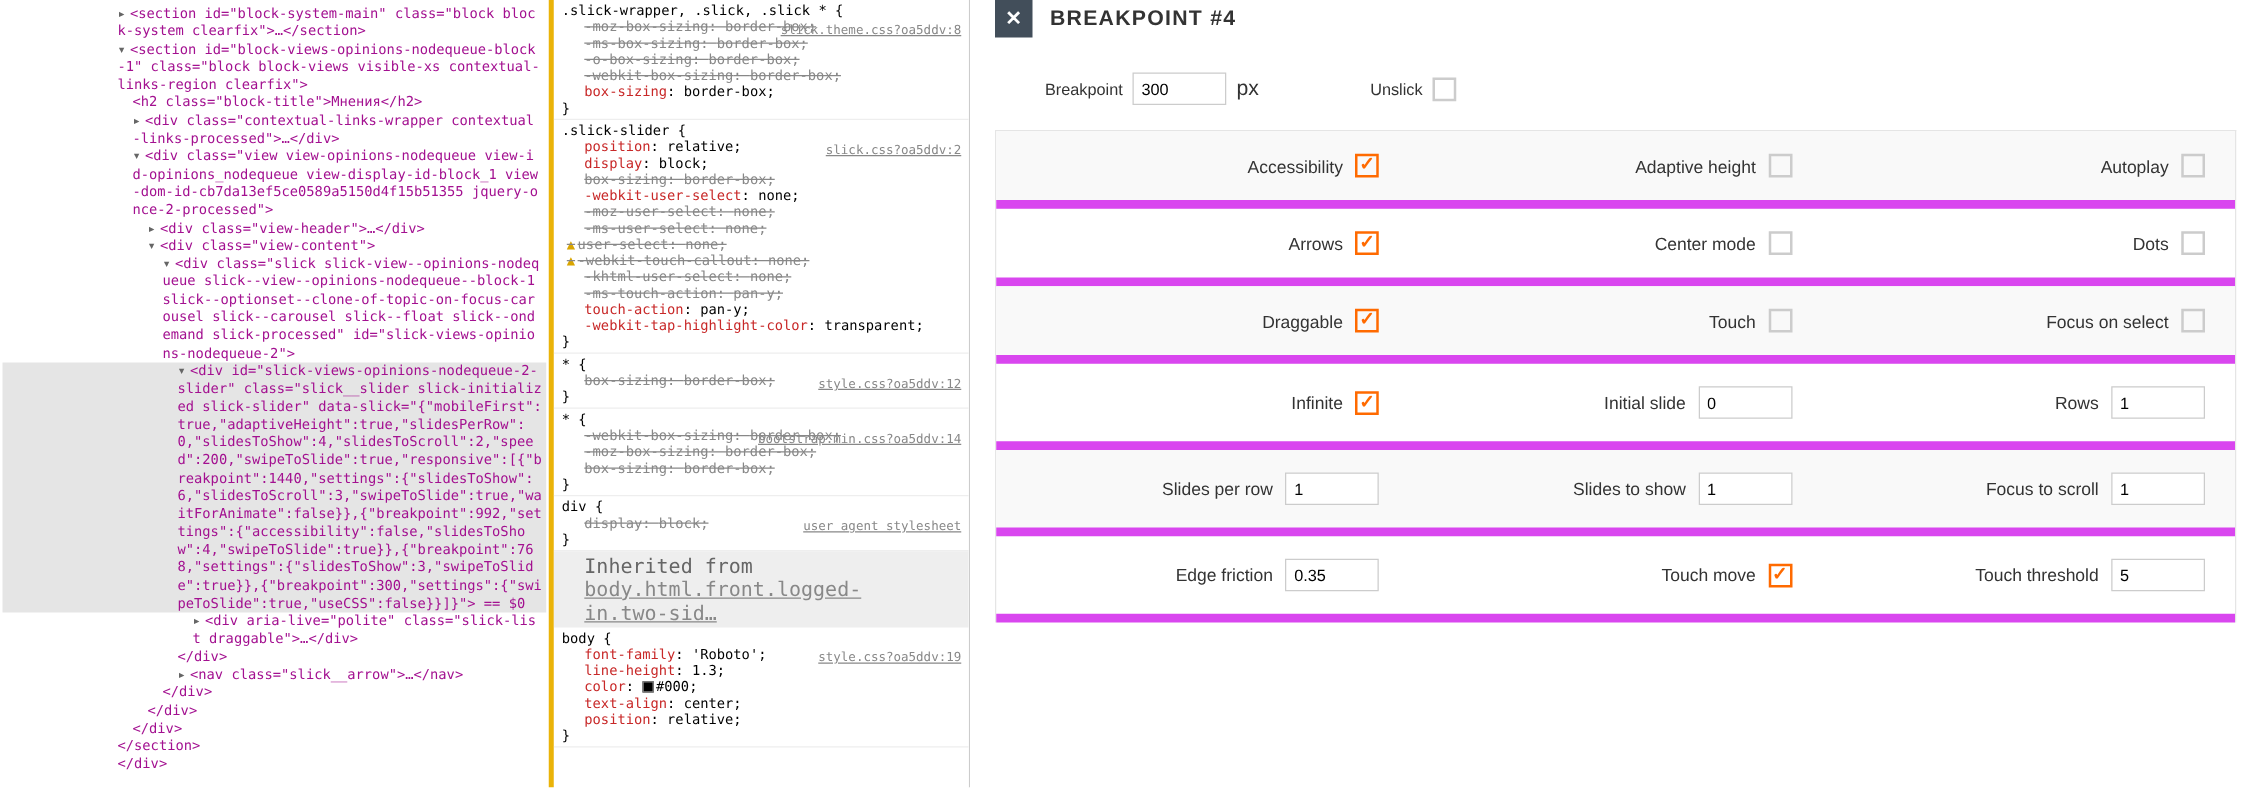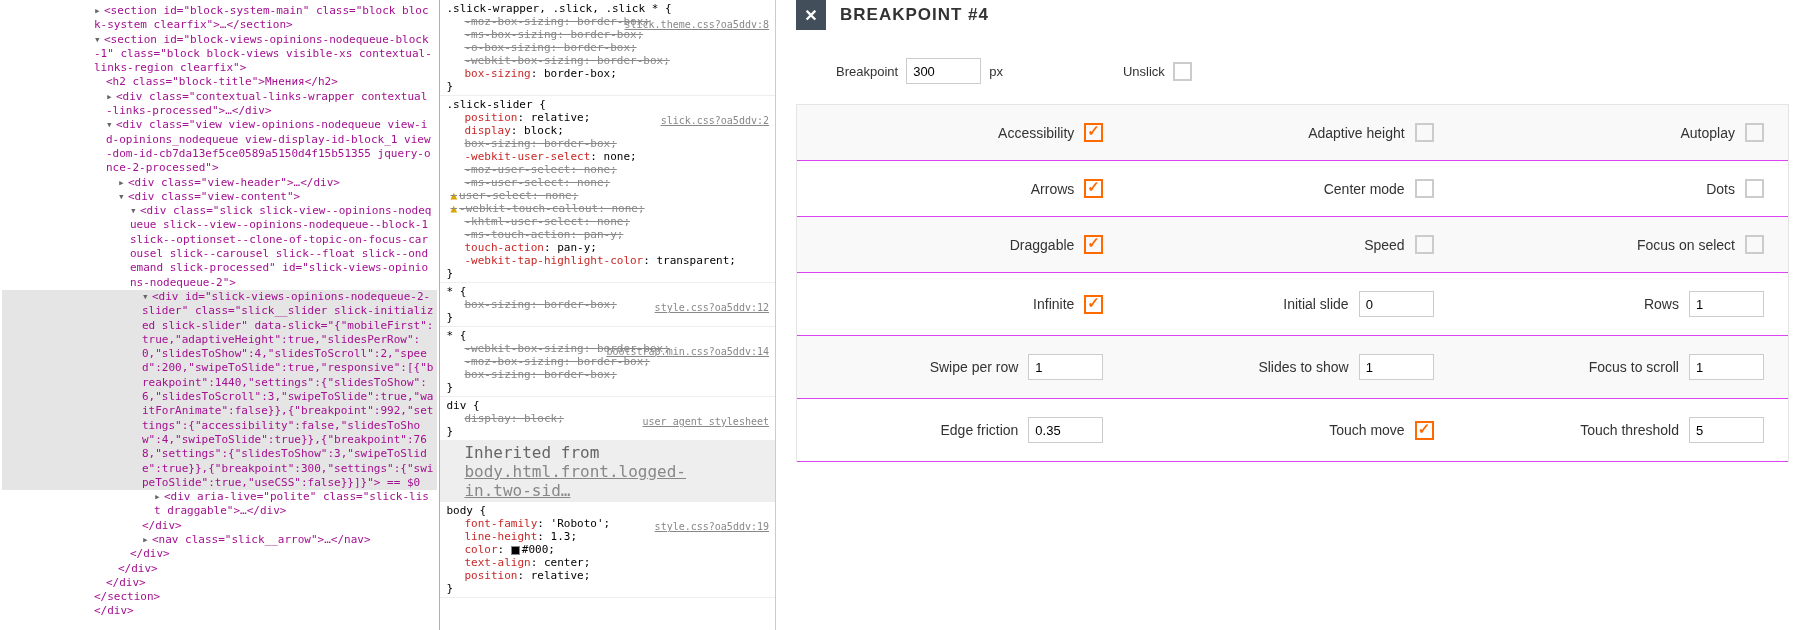--- a/index.html
+++ b/index.html
@@ -1,19 +1,19 @@
 <!DOCTYPE html>
 <html><head>
 <meta charset="utf-8">
 <style>
 *{box-sizing:border-box;margin:0;padding:0}
 body{font-family:Consolas,Monaco,monospace;font-size:11px;background:#fff;display:flex;height:630px;width:1809px;overflow:hidden}
 .devtools{display:flex;width:776px;border-right:1px solid #ccc}
 .dom-panel{width:440px;background:#fff;overflow:hidden;padding:4px 2px;line-height:1.3}
-.styles-panel{width:336px;background:#fff;border-left:1px solid #eab308;overflow:hidden}
+.styles-panel{width:336px;background:#fff;border-left:4px solid #eab308;overflow:hidden}
 .dom-line{white-space:normal;word-break:break-all;padding:0 4px}
 .indent-1{padding-left:92px}
 .indent-2{padding-left:104px}
 .indent-3{padding-left:116px}
 .indent-4{padding-left:128px}
 .indent-5{padding-left:140px}
 .indent-6{padding-left:152px}
 .arrow{color:#666;display:inline-block;width:10px}
 .tag{color:#a31090}
 .highlighted{background:#e5e5e5}
@@ -26,30 +26,30 @@
 .strike{text-decoration:line-through;color:#888}
 .strike .pn,.strike .pv{color:#888}
 .warn{color:#d9a500;margin-left:-14px;margin-right:2px}
 .inherited{background:#eee;color:#666;padding:2px 24px;font-size:16px}
 .inherited .lnk{color:#888;text-decoration:underline}
 .colorbox{display:inline-block;width:9px;height:9px;border:1px solid #888;vertical-align:middle;margin-right:2px}
 .admin{flex:1;background:#fff;padding:0 20px;font-family:Arial,sans-serif}
 .bp-header{display:flex;align-items:center;gap:14px;padding-bottom:18px}
 .close-btn{width:30px;height:30px;background:#424e5a;color:#fff;display:flex;align-items:center;justify-content:center;font-size:16px;font-weight:bold}
 .bp-title{font-size:17px;font-weight:bold;letter-spacing:1px;color:#333}
-.bp-toprow{display:flex;gap:120px;padding:10px 0 20px 40px;align-items:center}
+.bp-toprow{display:flex;gap:89px;padding:10px 0 20px 40px;align-items:center}
 .field{display:flex;align-items:center;gap:8px}
 .field label{font-size:13px;color:#333}
 .field input[type=text]{width:75px;height:26px;border:1px solid #ccc;padding:0 6px;font-size:13px}
-.unit{font-size:13px;color:#333}
+.unit{font-size:17px;color:#333}
 .chk{width:19px;height:19px;border:2px solid #ccc;display:inline-block;position:relative}
 .chk.on{border-color:#ff6a00}
 .chk.on::after{content:"✓";color:#ff6a00;position:absolute;left:1px;top:-3px;font-size:15px;font-weight:bold}
 .grid{border:1px solid #e5e5e5;border-bottom:none}
-.grid-row{display:flex;border-bottom:1px solid #d946ef}
+.grid-row{display:flex;border-bottom:7px solid #d946ef}
 .grid-row:nth-child(odd){background:#f9f9f9}
 .cell{flex:1;display:flex;align-items:center;justify-content:flex-end;gap:10px;padding:18px 24px}
 .cell label{font-size:14px;color:#333}
 .cell input[type=text]{width:75px;height:26px;border:1px solid #ccc;padding:0 6px;font-size:13px}
 </style>
 </head>
 <body>
 
 <div class="devtools">
   <div class="dom-panel">
@@ -178,21 +178,21 @@
           <label>Dots</label>
           <span class="chk"></span>
         </div>
       </div>
       <div class="grid-row">
         <div class="cell">
           <label>Draggable</label>
           <span class="chk on"></span>
         </div>
         <div class="cell">
-          <label>Speed</label>
+          <label>Touch</label>
           <span class="chk"></span>
         </div>
         <div class="cell">
           <label>Focus on select</label>
           <span class="chk"></span>
         </div>
       </div>
       <div class="grid-row">
         <div class="cell">
           <label>Infinite</label>
@@ -202,21 +202,21 @@
           <label>Initial slide</label>
           <input type="text" value="0" style="">
         </div>
         <div class="cell">
           <label>Rows</label>
           <input type="text" value="1" style="">
         </div>
       </div>
       <div class="grid-row">
         <div class="cell">
-          <label>Swipe per row</label>
+          <label>Slides per row</label>
           <input type="text" value="1" style="">
         </div>
         <div class="cell">
           <label>Slides to show</label>
           <input type="text" value="1" style="">
         </div>
         <div class="cell">
           <label>Focus to scroll</label>
           <input type="text" value="1" style="">
         </div>

